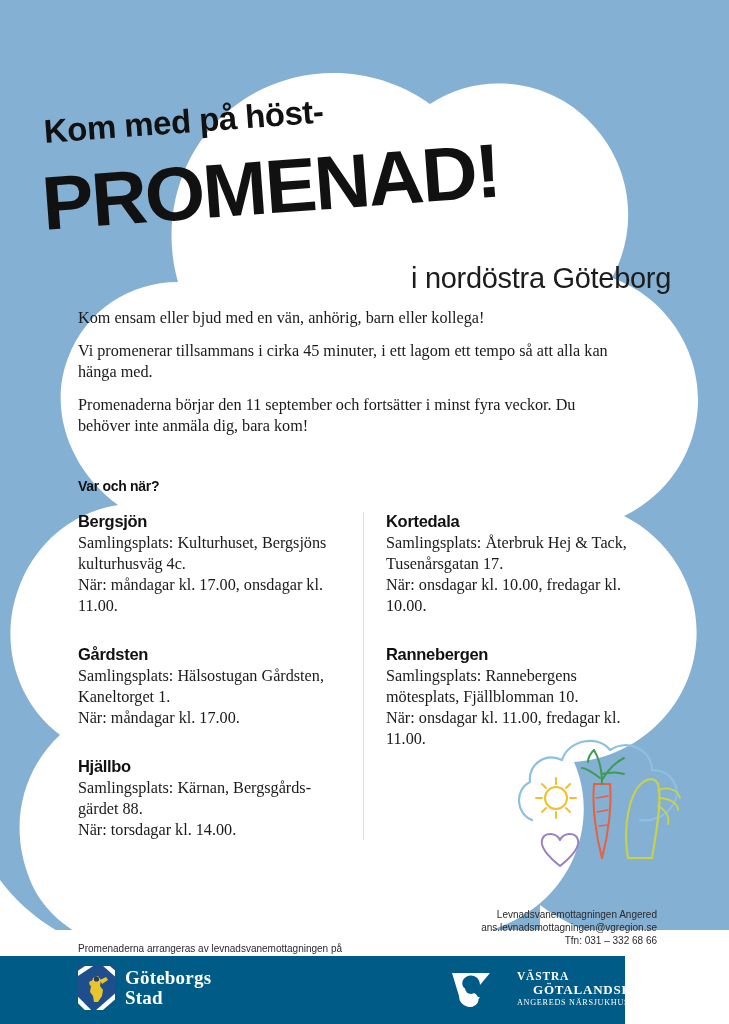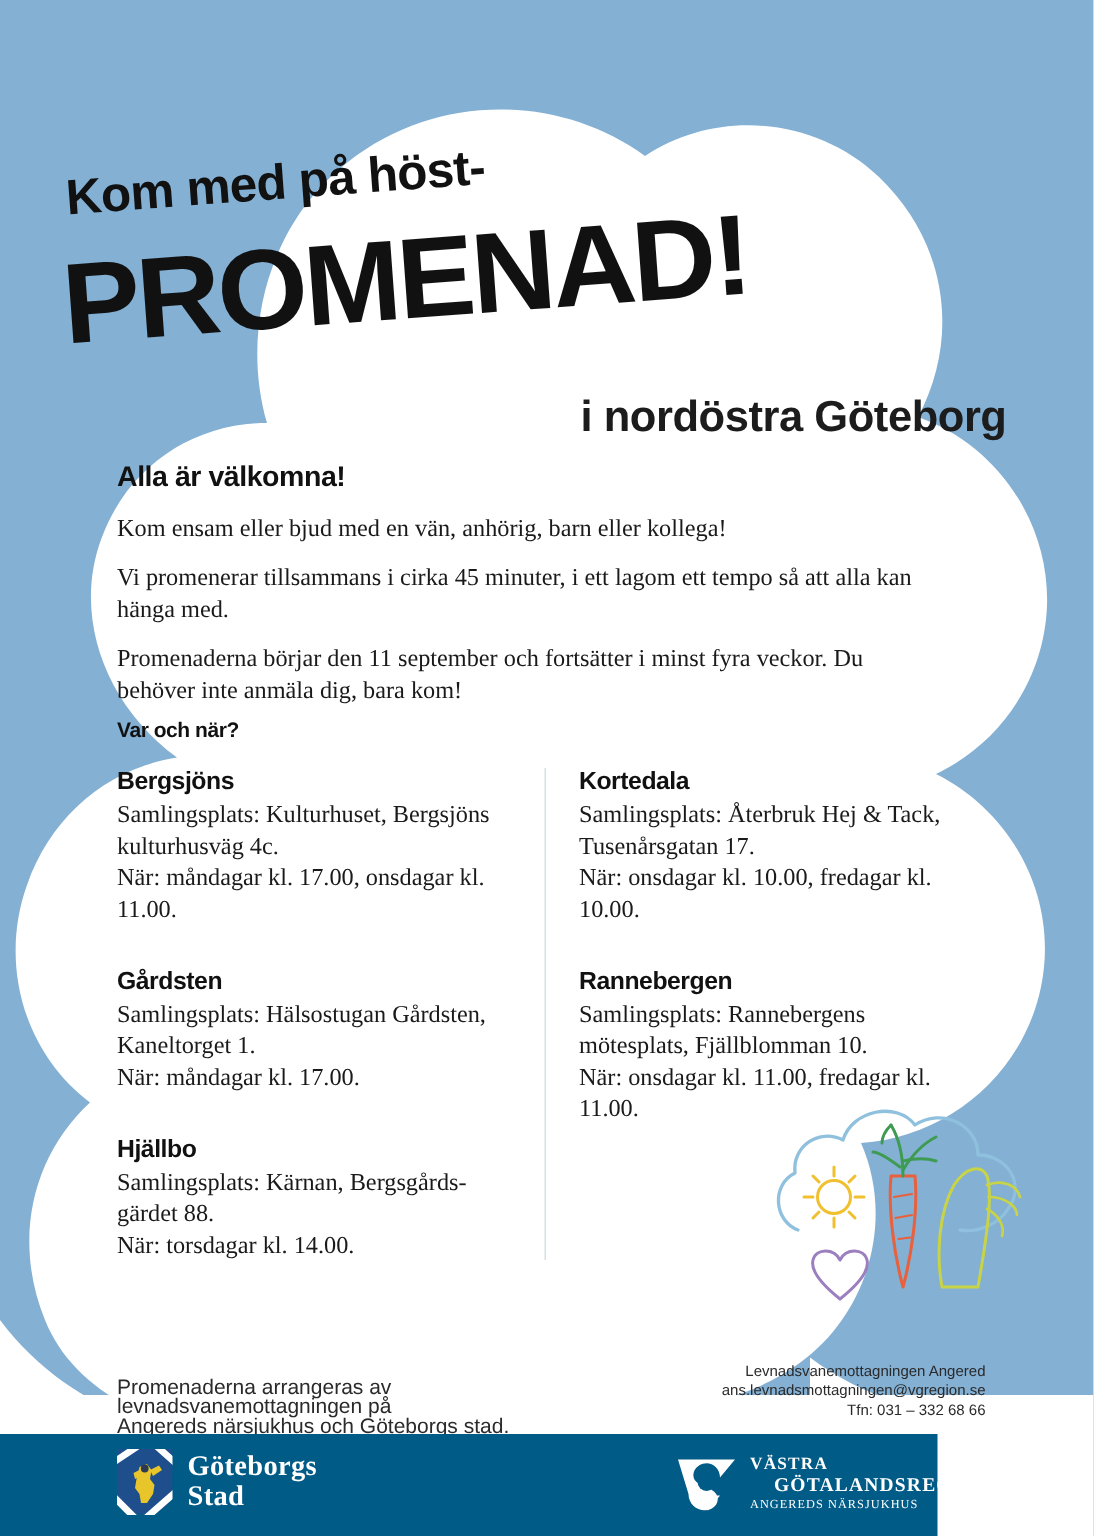--- a/index.html
+++ b/index.html
@@ -56,21 +56,21 @@
     color: #111111;
     transform: rotate(-4.2deg) scaleX(1.02);
     transform-origin: left center;
     white-space: nowrap;
   }
   .subtitle {
     position: absolute;
     right: 58px;
     top: 262px;
     font-family: "Liberation Sans", sans-serif;
-    font-weight: bold;
+    font-weight: normal;
     font-size: 29px;
     color: #1c1c1c;
     letter-spacing: -0.3px;
     white-space: nowrap;
   }
 
   
   .intro {
     position: absolute;
     left: 78px;
@@ -148,24 +148,24 @@
     top: 728px;
     width: 180px;
     height: 140px;
   }
   .illustration svg { display: block; }
 
   
   .credit-left {
     position: absolute;
     left: 78px;
-    top: 918px;
+    top: 942px;
     width: 290px;
     font-family: "Liberation Sans", sans-serif;
-    font-size: 14px;
+    font-size: 10px;
     line-height: 13px;
     color: #2a2a2a;
   }
   .credit-right {
     position: absolute;
     right: 72px;
     top: 908px;
     text-align: right;
     font-family: "Liberation Sans", sans-serif;
     font-size: 10px;
@@ -198,21 +198,21 @@
     line-height: 20px;
     color: #ffffff;
     letter-spacing: 0.2px;
   }
   .logo-vgr {
     position: absolute;
     left: 450px;
     top: 13px;
     display: flex;
     align-items: flex-start;
-    gap: 8px;
+    gap: 25px;
   }
   .vgr-mark { width: 42px; height: 40px; display: block; }
   .vgr-text { padding-top: 1px; }
   .vgr-l1, .vgr-l2 {
     font-family: "Liberation Serif", serif;
     font-weight: bold;
     color: #ffffff;
     letter-spacing: 0.8px;
     line-height: 13px;
   }
@@ -260,33 +260,32 @@
     </svg>
   </div>
 
   <div class="headline-block">
     <div class="kicker">Kom med på höst-</div>
     <div class="main-title">PROMENAD!</div>
     <div class="subtitle">i nordöstra Göteborg</div>
   </div>
 
   <div class="intro">
-    <h2>Alla är välkomna!</h2>
     <p>Kom ensam eller bjud med en vän, anhörig, barn eller kollega!</p>
     <p>Vi promenerar tillsammans i cirka 45 minuter, i ett lagom ett tempo så att alla kan hänga med.</p>
     <p>Promenaderna börjar den 11 september och fortsätter i minst fyra veckor. Du behöver inte anmäla dig, bara kom!</p>
   </div>
 
   <div class="where-heading">Var och när?</div>
   <div class="divider"></div>
 
   <div class="columns">
     <div class="col left">
       <div class="place">
-        <h3>Bergsjöns</h3>
+        <h3>Bergsjön</h3>
         <p>Samlingsplats: Kulturhuset, Bergsjöns kulturhusväg 4c.</p>
         <p>När: måndagar kl. 17.00, onsdagar kl. 11.00.</p>
       </div>
       <div class="place">
         <h3>Gårdsten</h3>
         <p>Samlingsplats: Hälsostugan Gårdsten, Kaneltorget 1.</p>
         <p>När: måndagar kl. 17.00.</p>
       </div>
       <div class="place">
         <h3>Hjällbo</h3>

